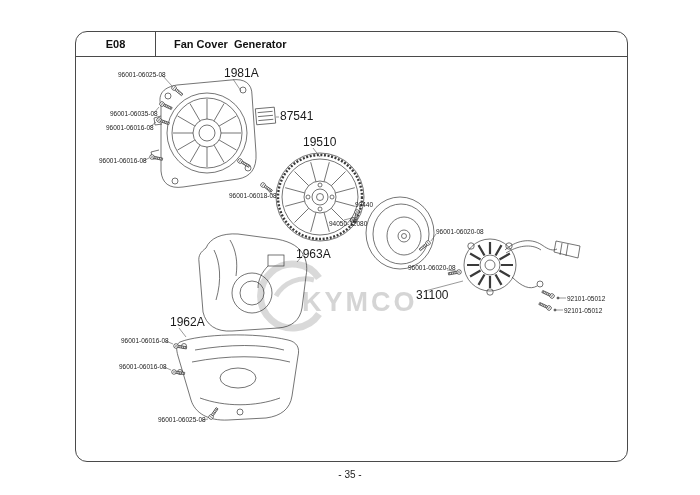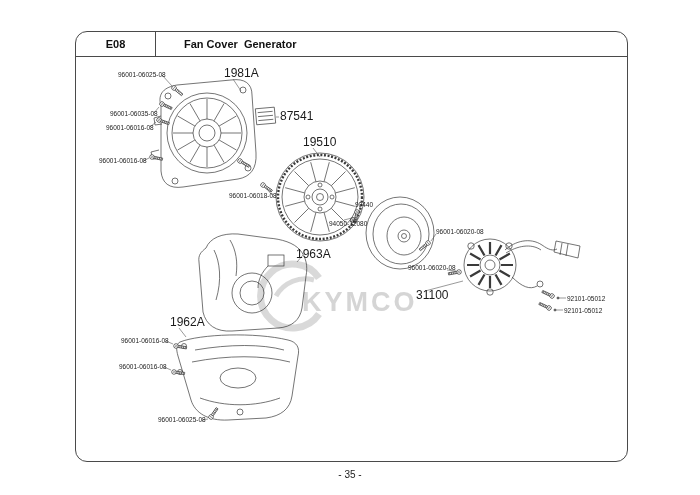--- a/index.html
+++ b/index.html
@@ -6,21 +6,21 @@
   html,body{width:700px;height:495px;background:#fff;overflow:hidden;
     font-family:"Liberation Sans",sans-serif;color:#1a1a1a;position:relative}
   .page{position:absolute;inset:0;background:#fff}
   .frame{position:absolute;left:75px;top:31px;width:553px;height:431px;
     border:1px solid #4a4a4a;border-radius:12px}
   .header-row{position:absolute;left:0;top:0;width:100%;height:25px;
     border-bottom:1px solid #4a4a4a;display:flex;align-items:center}
   .code-box{width:80px;height:100%;border-right:1px solid #4a4a4a;
     display:flex;align-items:center;justify-content:center;
     font-weight:bold;font-size:11px;color:#111}
-  .title{margin-left:28px;font-weight:bold;font-size:11px;color:#111;white-space:pre}
+  .title{margin-left:18px;font-weight:bold;font-size:11px;color:#111;white-space:pre}
   .footer{position:absolute;left:0;right:0;top:469px;text-align:center;
     font-size:10px;font-weight:normal;color:#222}
   svg.art{position:absolute;left:0;top:0;pointer-events:none}
   .lbl{position:absolute;font-size:6.5px;line-height:8px;color:#1a1a1a;white-space:nowrap}
   .lbl.big{font-size:12px;line-height:9px}
   text.wm{font-family:"Liberation Sans",sans-serif;font-weight:bold;
     letter-spacing:3px;fill:#cbcbcb;font-size:27px;opacity:.8}
 </style>
 </head>
 <body>

